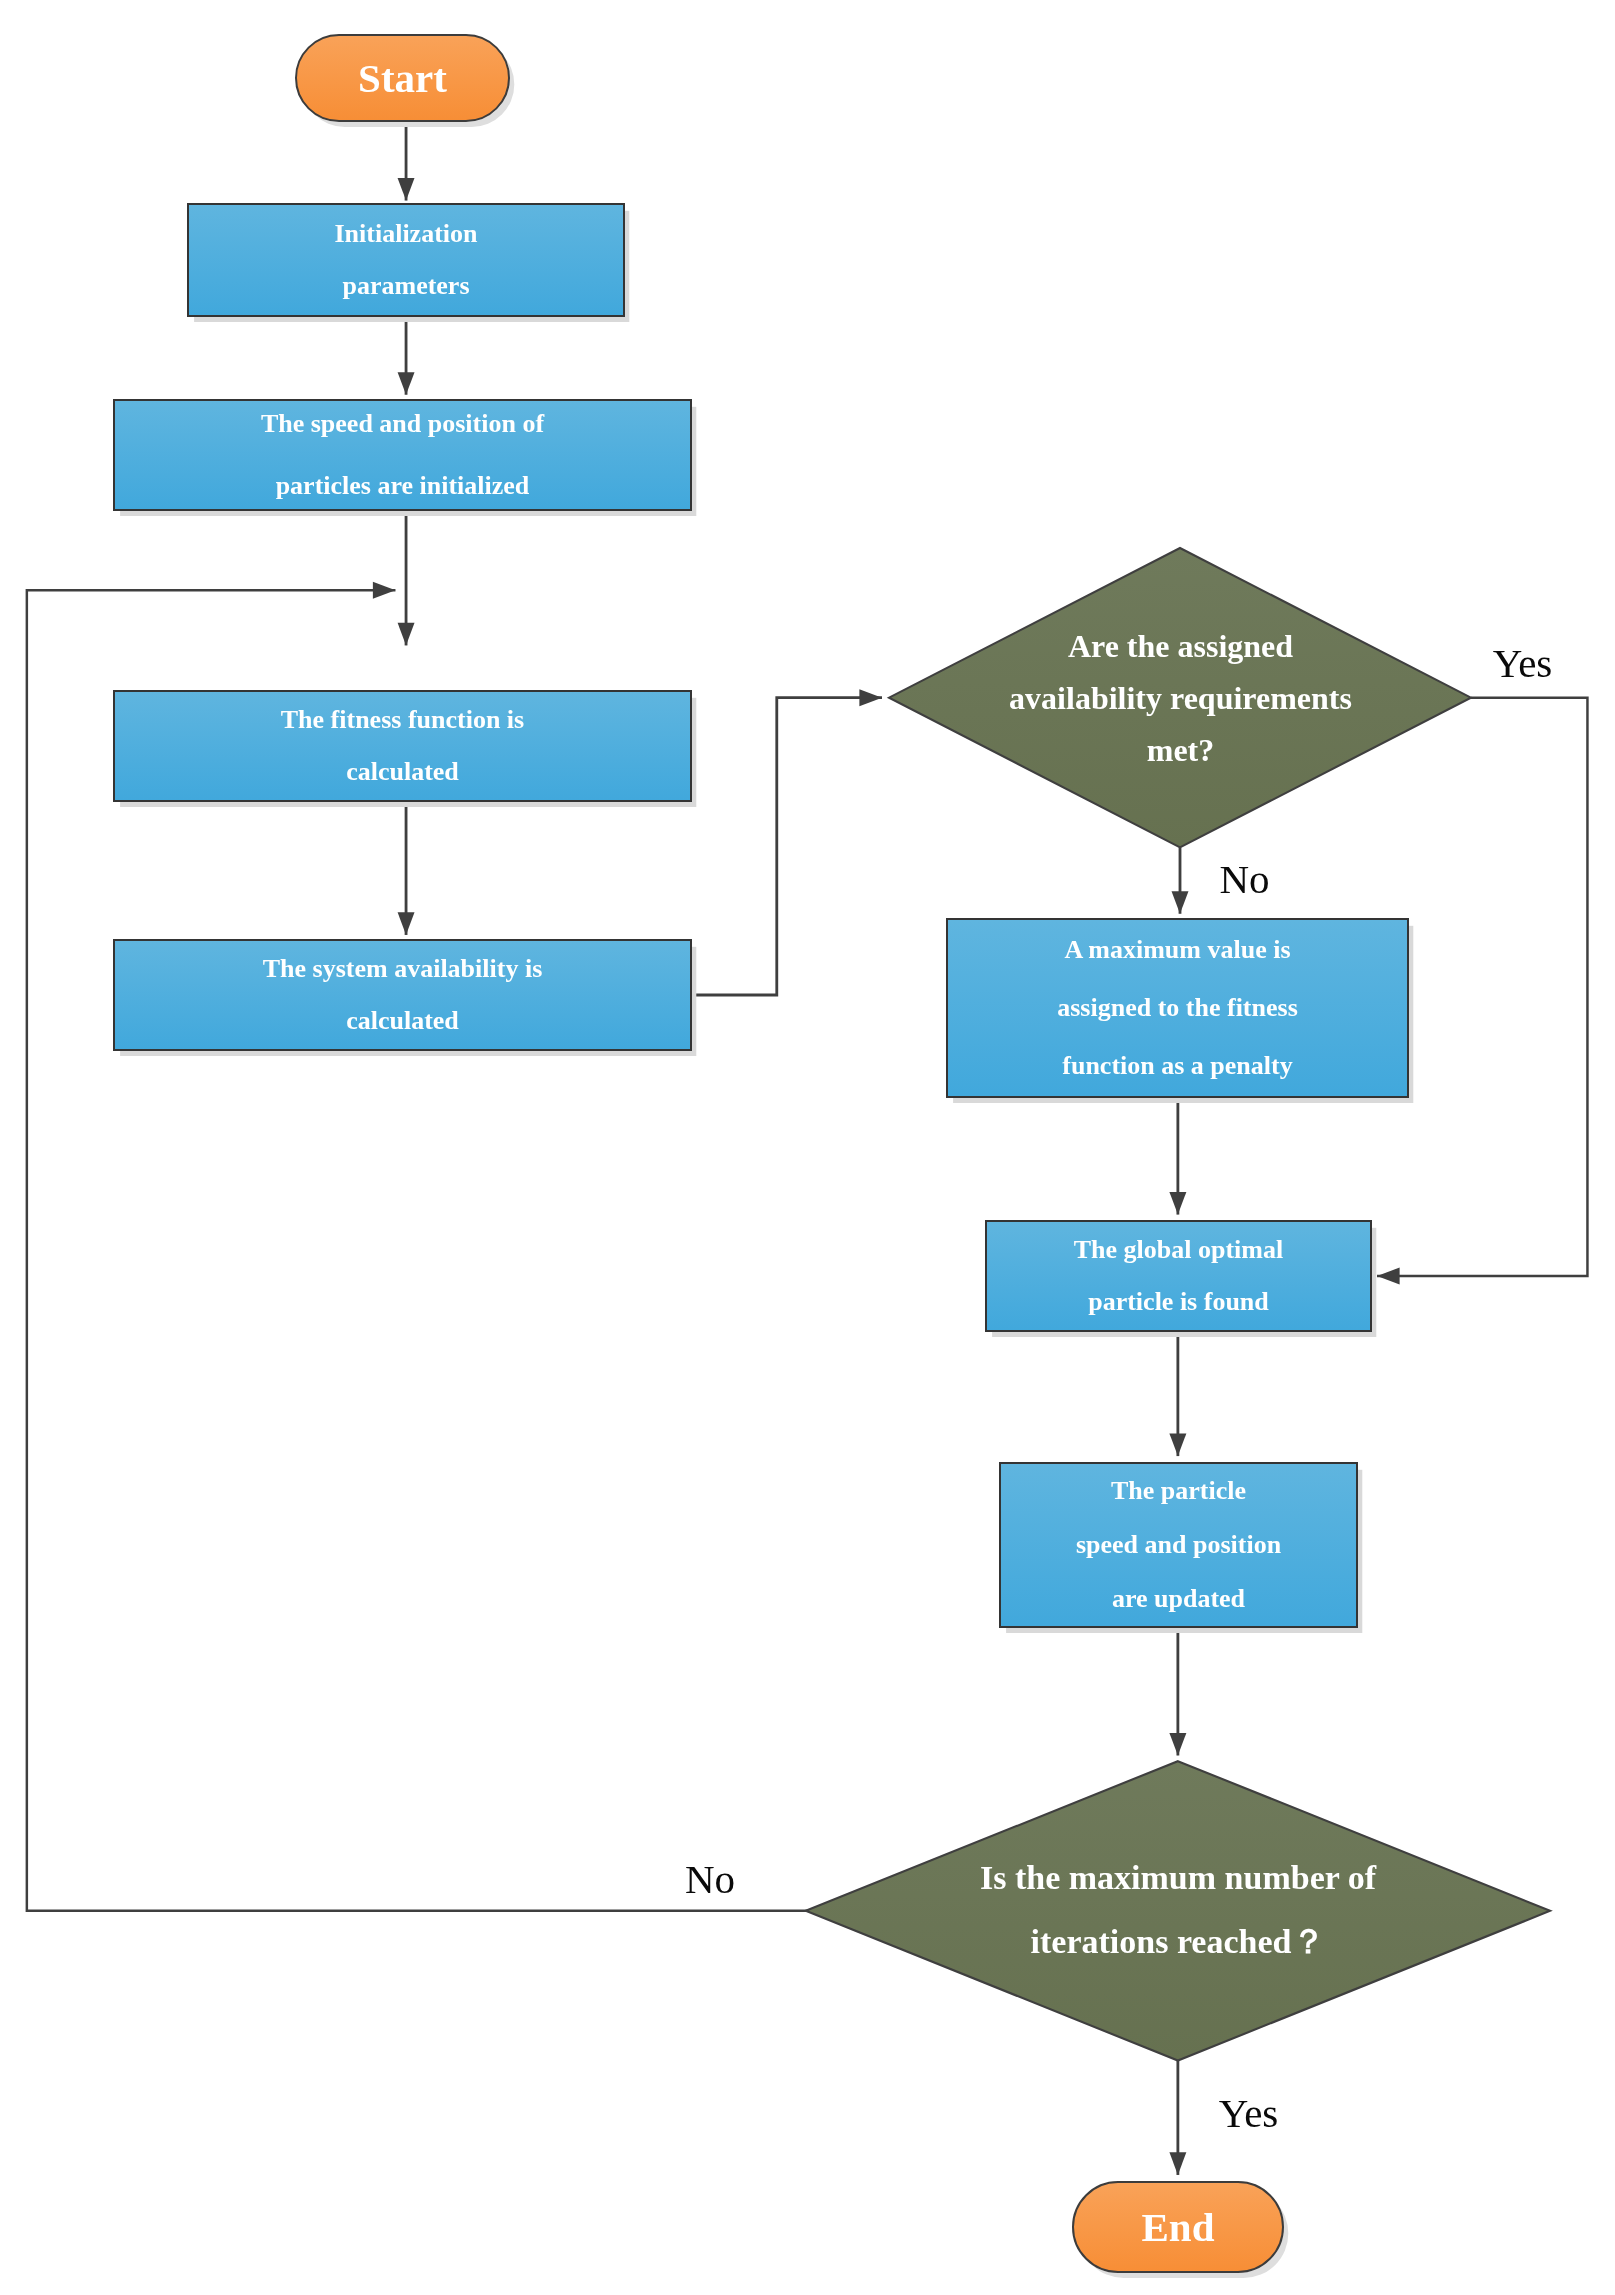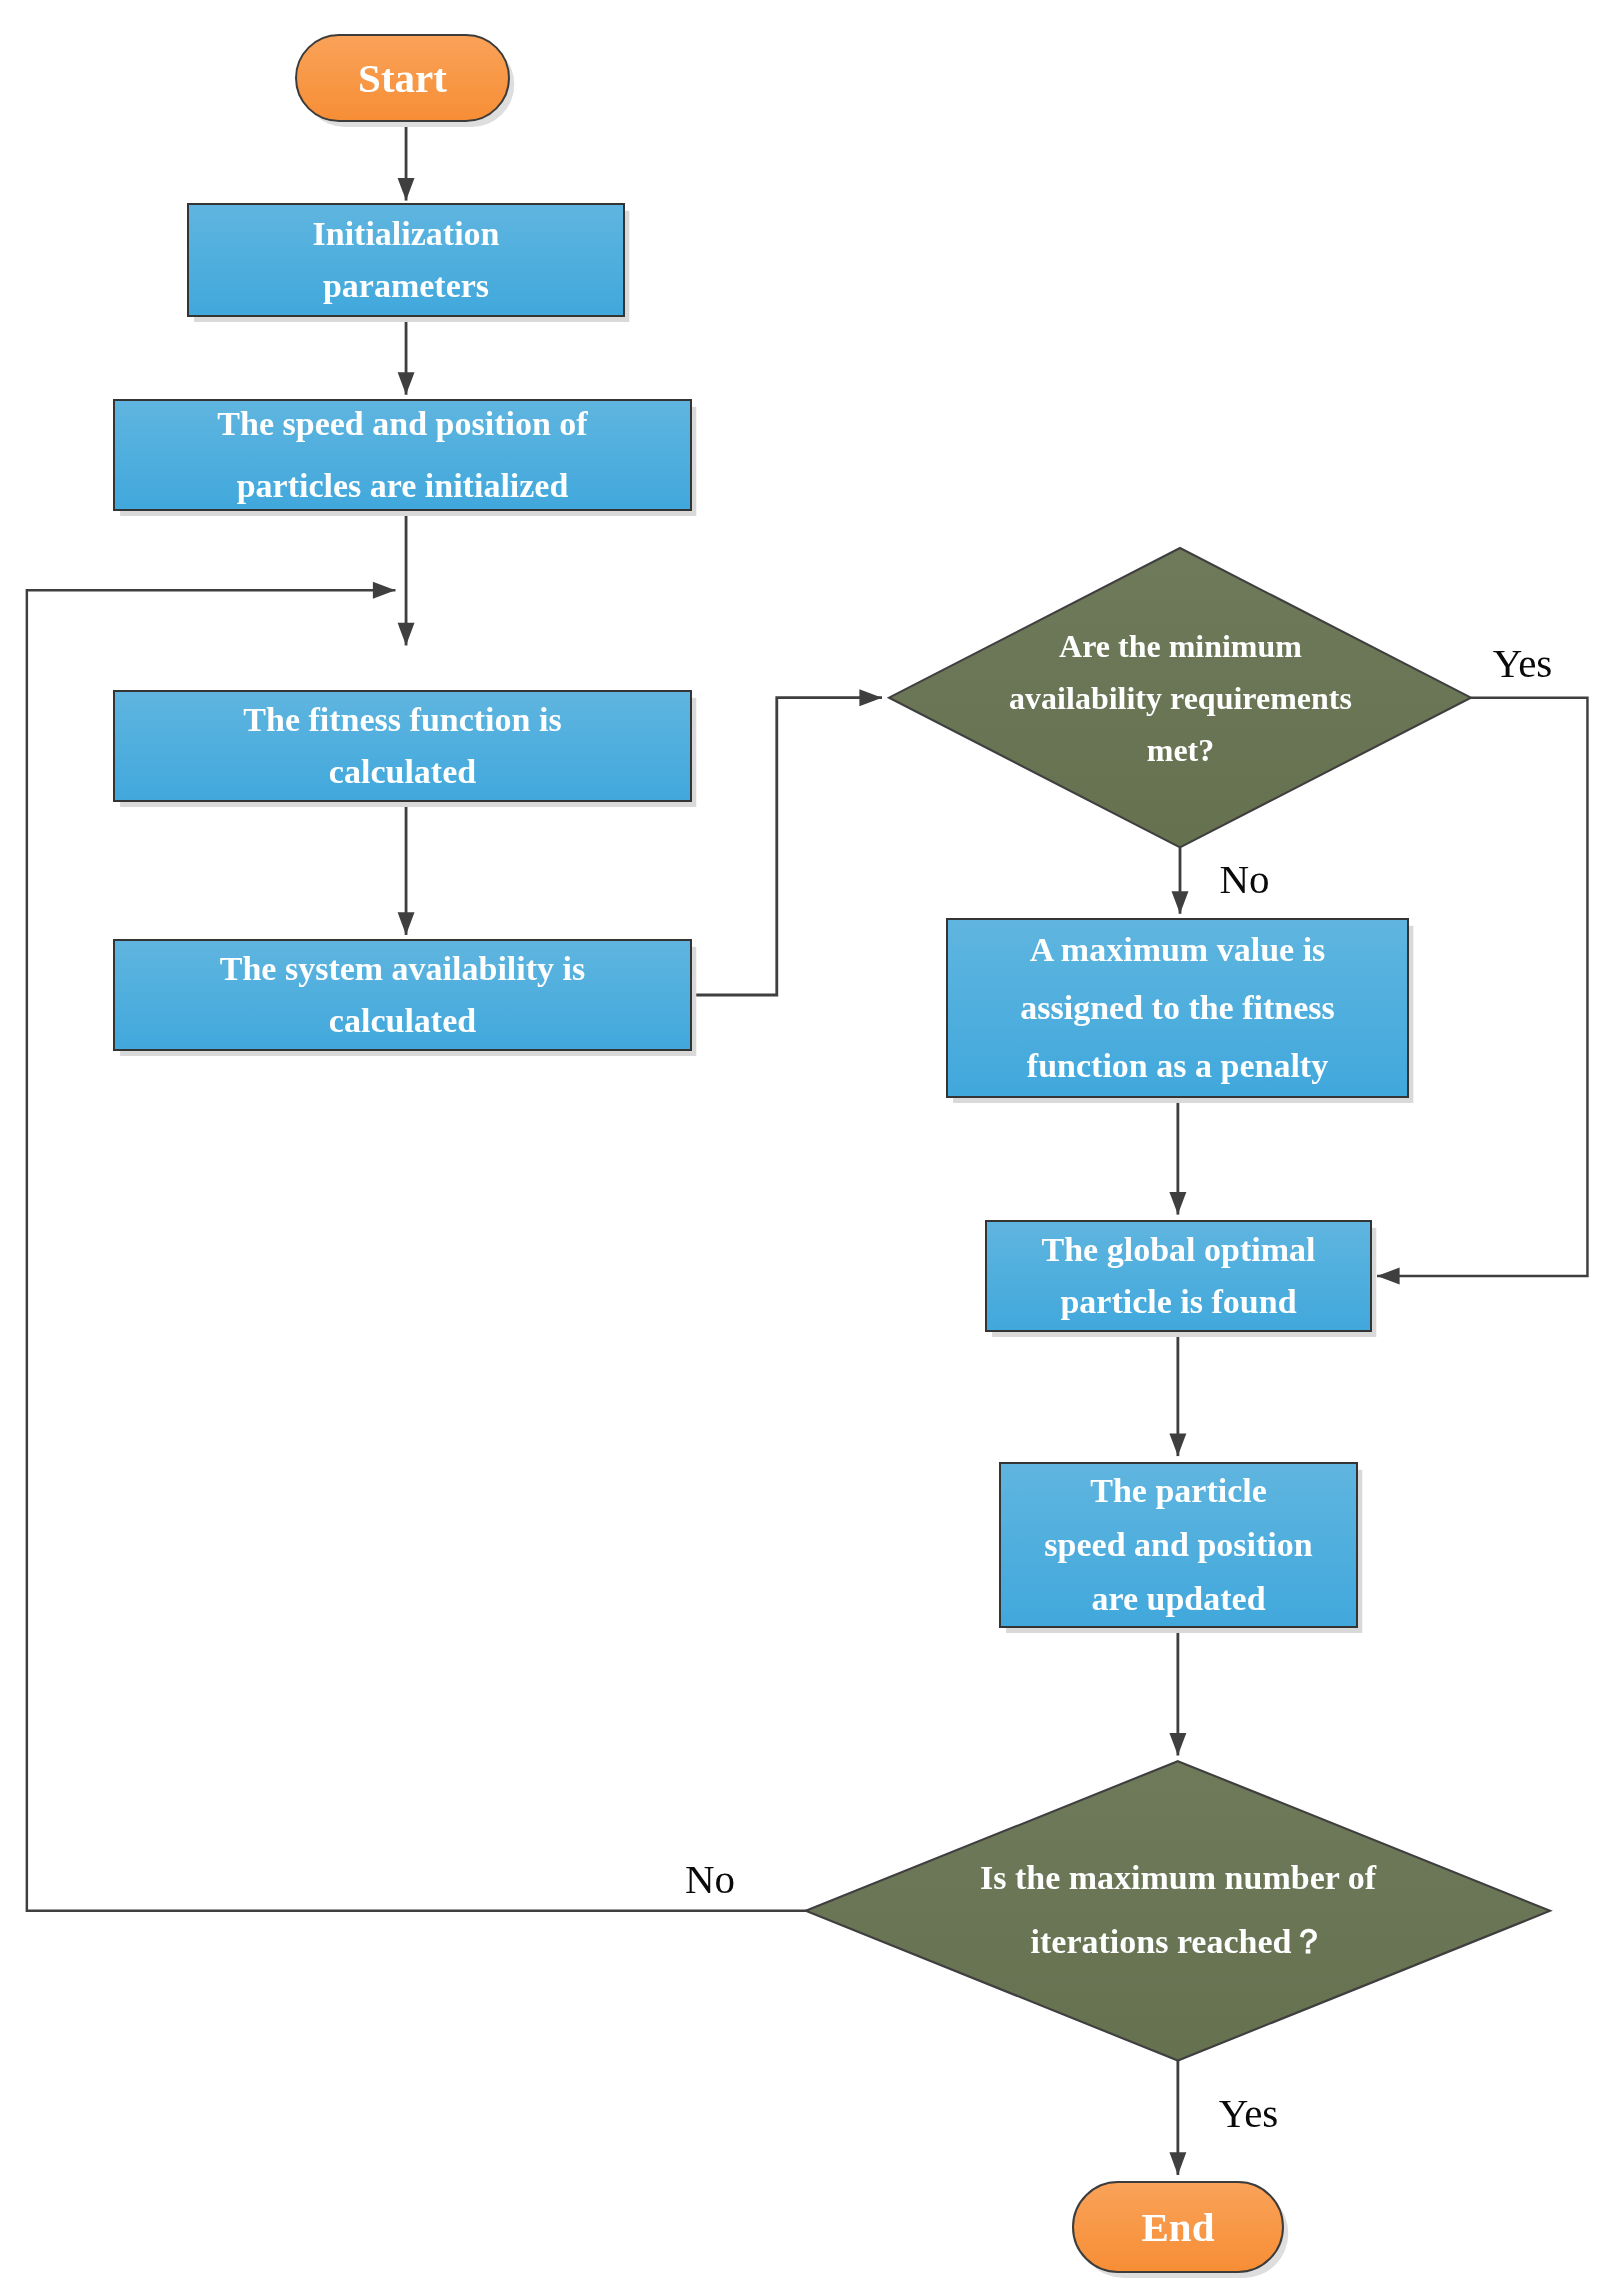--- a/index.html
+++ b/index.html
@@ -32,21 +32,21 @@
     justify-content: center;
     text-align: center;
     color: var(--node-text, #ffffff);
     font-weight: bold;
     box-sizing: border-box;
   }
   .process {
     background: linear-gradient(to bottom, var(--process-top, #5FB5DF), var(--process-bottom, #41A8DC));
     border: 2.8px solid #343434;
     box-shadow: 5.7px 6.4px 0 -1.4px #d9d9d9;
-    font-size: 34px;
+    font-size: 26px;
     line-height: 52px;
   }
   .terminal {
     background: linear-gradient(to bottom, var(--terminal-top, #F9A258), var(--terminal-bottom, #F78E36));
     border: 2.8px solid #3c3c3c;
     box-shadow: 5.7px 6.4px 0 -1.4px #dedede;
     border-radius: 49px;
     font-size: 41px;
   }
   .diamond-label {
@@ -115,21 +115,21 @@
     <span class="line">The fitness function is</span>
     <span class="line">calculated</span>
   </div>
 
   <div class="node process" style="left:113px; top:939px; width:579px; height:112px;">
     <span class="line">The system availability is</span>
     <span class="line">calculated</span>
   </div>
 
   <div class="diamond-label" style="left:898px; top:620px; width:565px; font-size:32px; line-height:52px;">
-    <span class="line">Are the minimum</span>
+    <span class="line">Are the assigned</span>
     <span class="line">availability requirements</span>
     <span class="line">met?</span>
   </div>
 
   <div class="node process" style="left:946px; top:918px; width:463px; height:180px; line-height:58px;">
     <span class="line">A maximum value is</span>
     <span class="line">assigned to the fitness</span>
     <span class="line">function as a penalty</span>
   </div>
 

